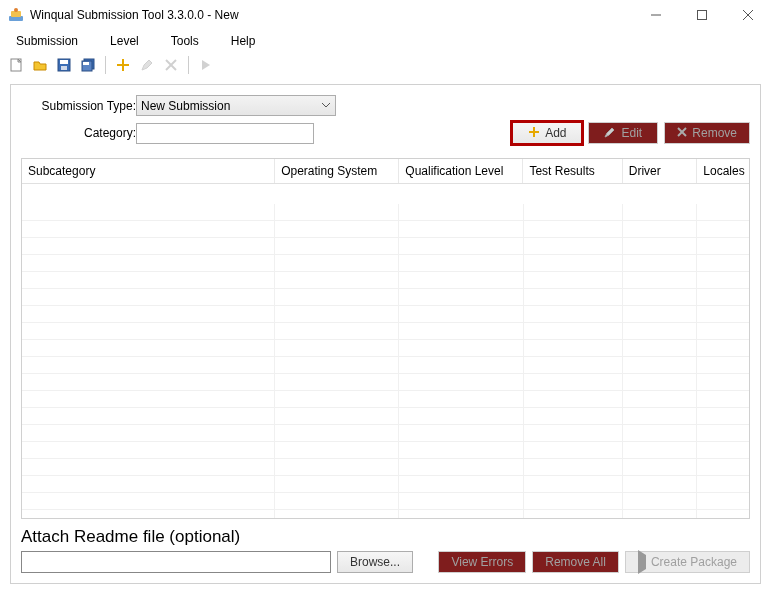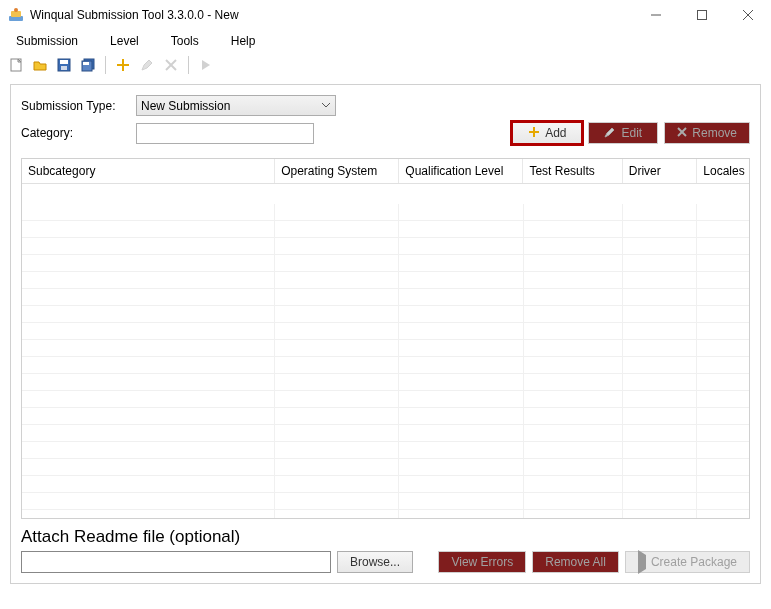--- a/index.html
+++ b/index.html
@@ -75,20 +75,21 @@
     flex-direction: column;
     background: #fff;
   }
   .formrow {
     display: flex;
     align-items: center;
     margin-bottom: 6px;
   }
   .formrow .lbl {
     width: 115px;
+    text-align: right;
   }
   .select {
     width: 200px; height: 21px;
     border: 1px solid #adadad;
     background: linear-gradient(#f3f3f3,#e6e6e6);
     display: flex; align-items: center;
     padding: 0 4px;
     font-size: 12px;
     position: relative;
   }

